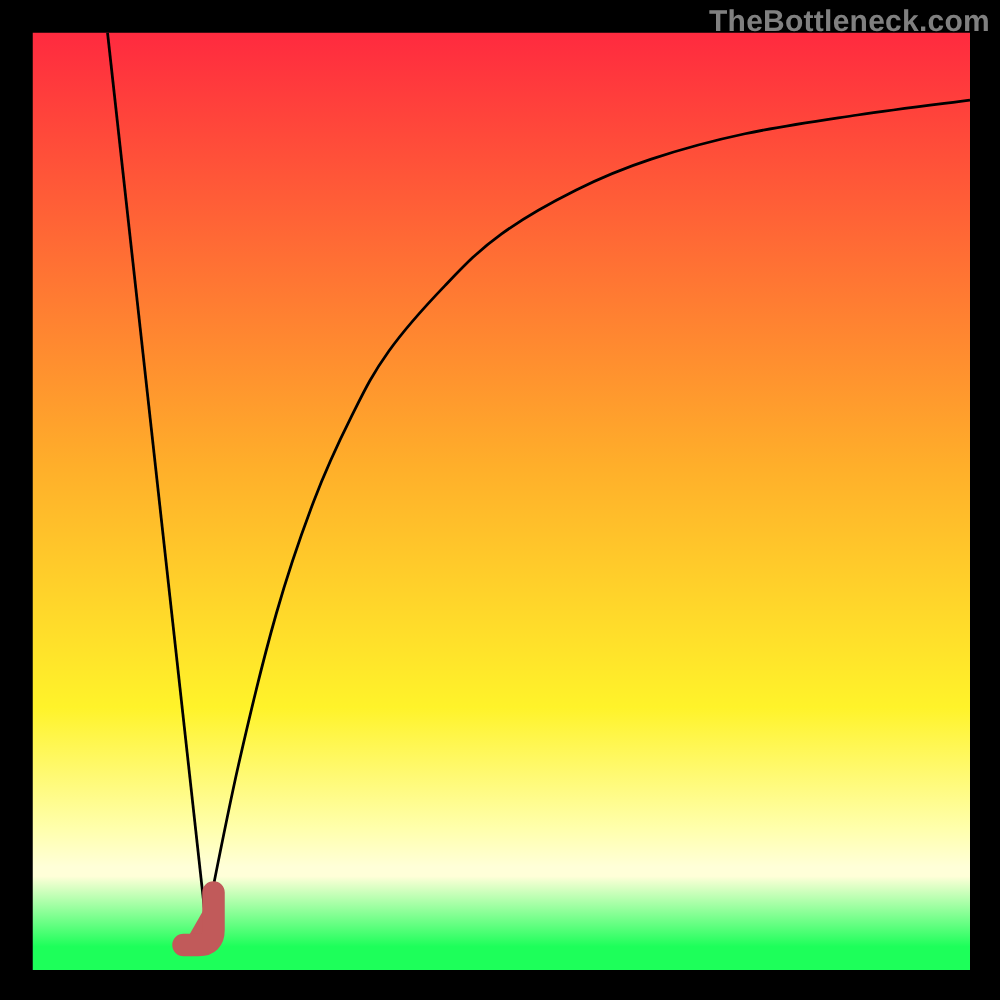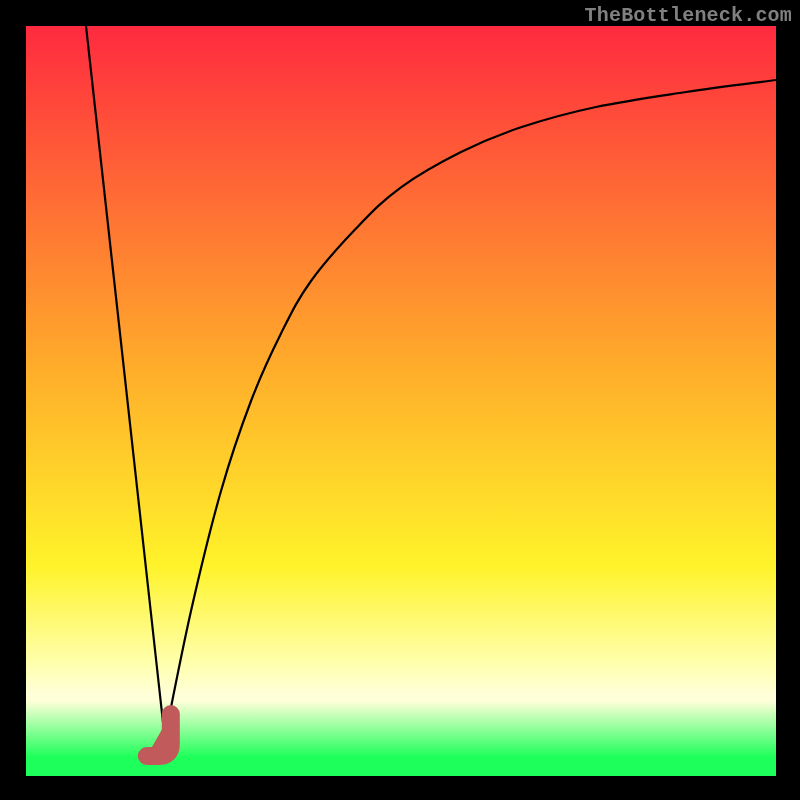--- a/index.html
+++ b/index.html
@@ -37,22 +37,22 @@
       var(--c-palepale) 89%,
       var(--c-palepale) 90%,
       var(--c-green) 97.5%,
       var(--c-green) 100%
     );
   }
   .watermark {
     position: absolute;
     top: 4px;
     right: 8px;
-    font-family: Liberation Mono, monospace;
-    font-size: 20px;
+    font-family: Liberation Sans, sans-serif;
+    font-size: 24px;
     font-weight: 600;
     letter-spacing: 0.2px;
     color: #808080;
     user-select: none;
     pointer-events: none;
   }
   svg.curves {
     position: absolute;
     left: 0; top: 0;
     width: 100%; height: 100%;

